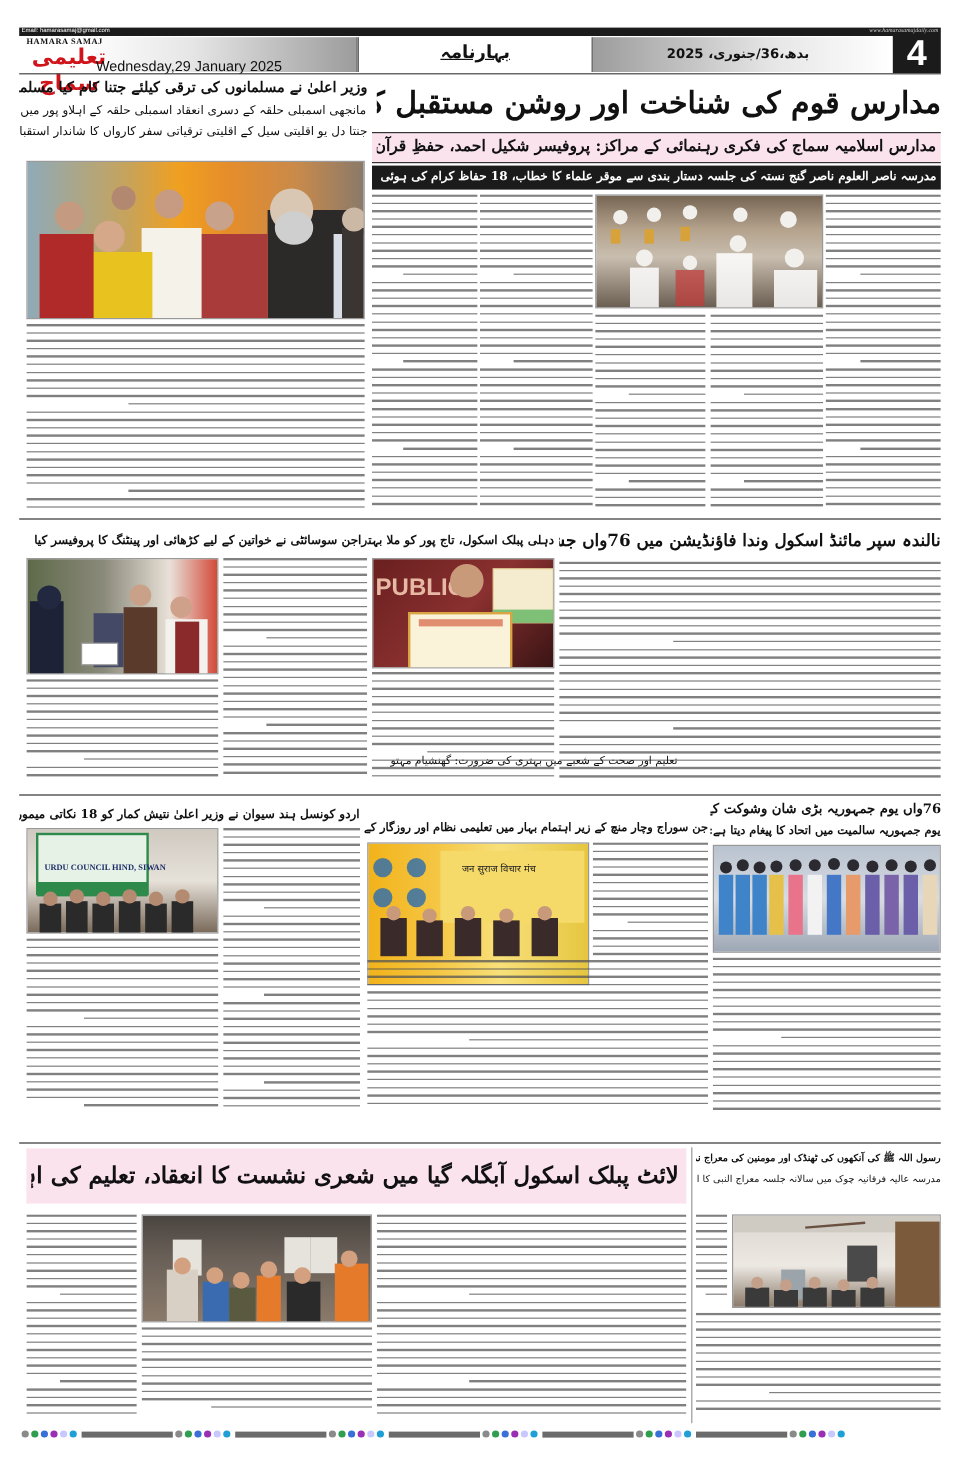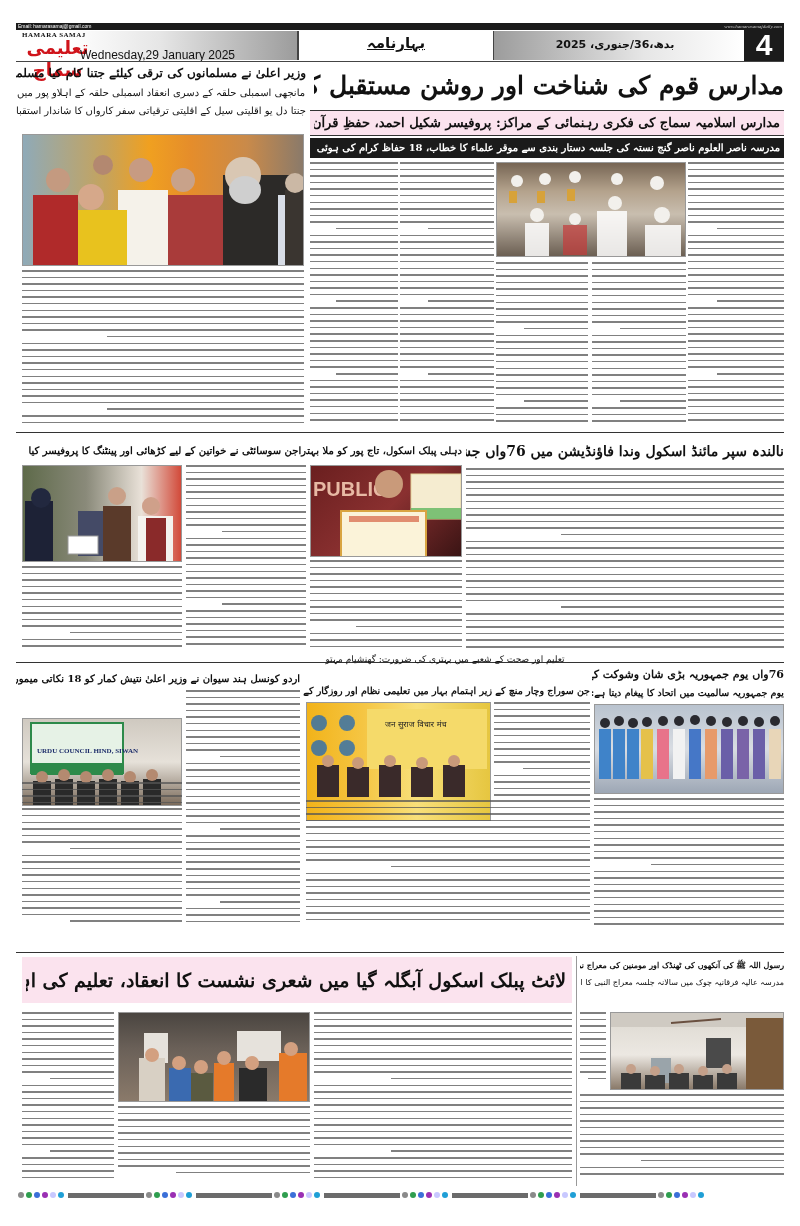--- a/index.html
+++ b/index.html
@@ -517,21 +517,21 @@
     <div class="ln"></div>
     <div class="ln"></div>
     <div class="ln"></div>
     <div class="ln"></div>
     <div class="ln"></div>
     <div class="ln"></div>
     <div class="ln"></div>
     <div class="ln"></div>
   </div>
 
-<div class="abs hl center" dir="rtl" style="left:300px;top:652px;width:290px;font-size:9px;line-height:14px;font-weight:normal;">تعلیم اور صحت کے شعبے میں بہتری کی ضرورت: گھنشیام مہتو</div>
+<div class="abs hl center" dir="rtl" style="left:300px;top:628px;width:290px;font-size:9px;line-height:14px;font-weight:normal;">تعلیم اور صحت کے شعبے میں بہتری کی ضرورت: گھنشیام مہتو</div>
 <div class="abs hl rtl" dir="rtl" style="left:300px;top:682px;width:290px;font-size:9.5px;line-height:18px;">جن سوراج وچار منچ کے زیر اہتمام بہار میں تعلیمی نظام اور روزگار کے مسائل پر ایک سیمینار کا انعقاد کیا گیا</div>
 <div class="abs photo" style="left:306px;top:702px;width:185px;height:119px;background:linear-gradient(90deg,#f2b31a 0%,#f5c542 30%,#f8e07a 60%,#e6c640 100%);">
   <svg width="185" height="94">
     <g fill="#2c6db0" opacity="0.8">
         <circle cx="12" cy="20" r="8"></circle>
         <circle cx="12" cy="45" r="8"></circle>
         <circle cx="40" cy="20" r="8"></circle>
         <circle cx="40" cy="45" r="8"></circle>
       </g>
     <rect x="60" y="6" width="120" height="60" fill="#f5da6a"></rect>
@@ -585,21 +585,21 @@
     <div class="ln"></div>
     <div class="ln"></div>
     <div class="ln"></div>
     <div class="ln"></div>
     <div class="ln"></div>
     <div class="ln"></div>
     <div class="ln"></div>
   </div>
 
 <div class="abs hl rtl" dir="rtl" style="left:16px;top:668px;width:284px;font-size:10px;line-height:22px;">اردو کونسل ہند سیوان نے وزیر اعلیٰ نتیش کمار کو 18 نکاتی میمورنڈم بھیجا</div>
-<div class="abs photo" style="left:22px;top:690px;width:160px;height:88px;background:linear-gradient(180deg,#cfc9c0 0%,#e6e1d9 50%,#7a6a5a 100%);margin-top:28px;">
+<div class="abs photo" style="left:22px;top:690px;width:160px;height:88px;background:linear-gradient(180deg,#cfc9c0 0%,#e6e1d9 50%,#7a6a5a 100%);">
   <svg width="160" height="88">
     <rect x="8" y="4" width="92" height="50" fill="#e6f2e6" stroke="#2d8a4a" stroke-width="2"></rect>
     <rect x="8" y="44" width="92" height="12" fill="#2d8a4a"></rect>
     <text x="14" y="34" font-size="7" fill="#1d2d6a" font-family="Liberation Serif, serif" font-weight="bold">URDU COUNCIL HIND, SIWAN</text>
     <g fill="#2a2a2a">
         <rect x="10" y="62" width="18" height="26"></rect>
         <rect x="32" y="60" width="18" height="28"></rect>
         <rect x="54" y="62" width="18" height="26"></rect>
         <rect x="76" y="60" width="18" height="28"></rect>
         <rect x="98" y="62" width="18" height="26"></rect>

